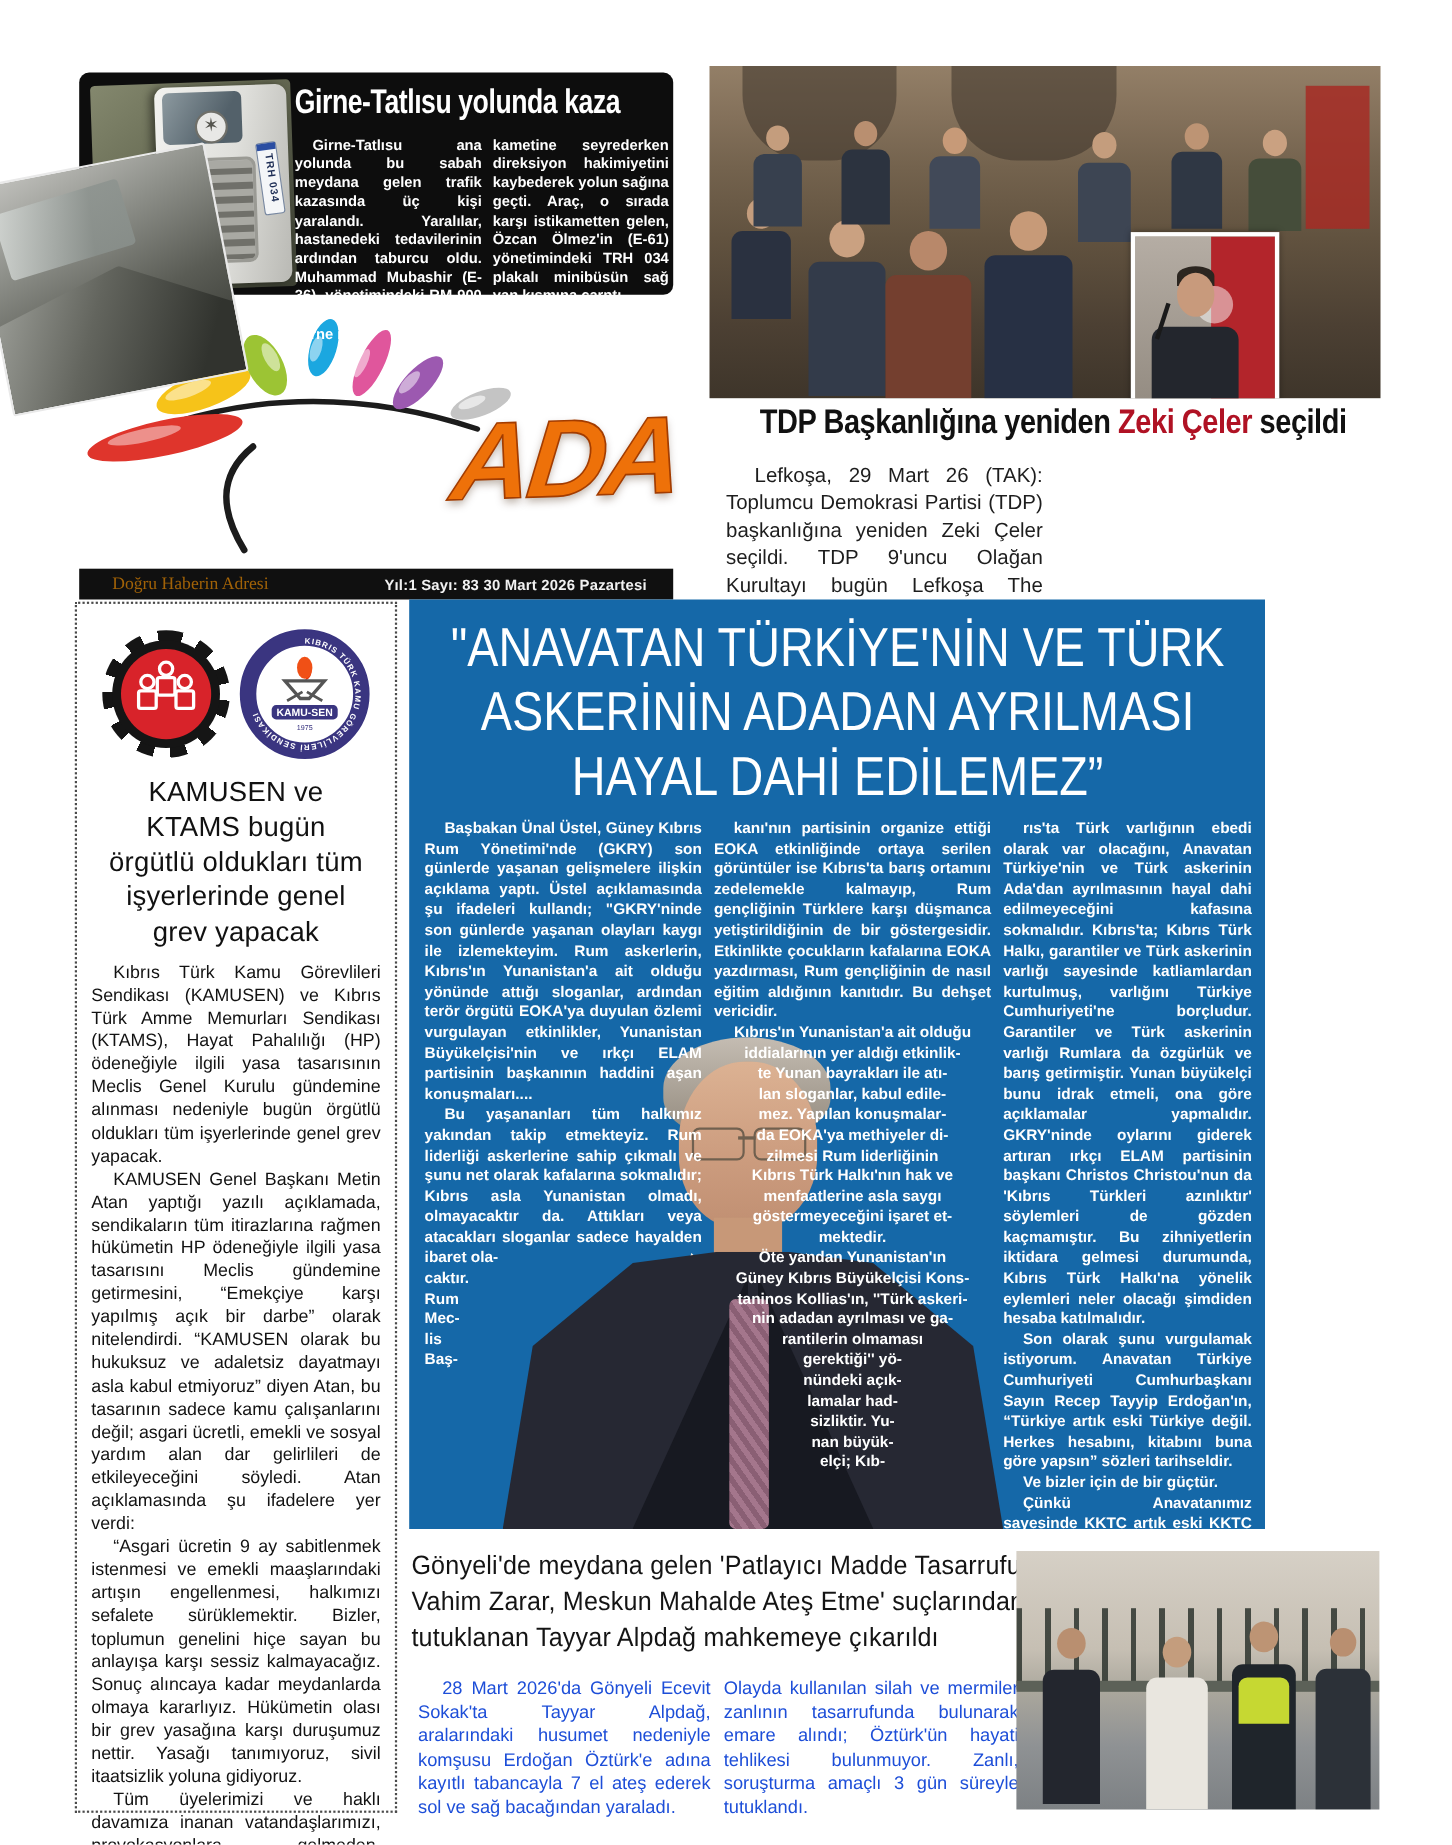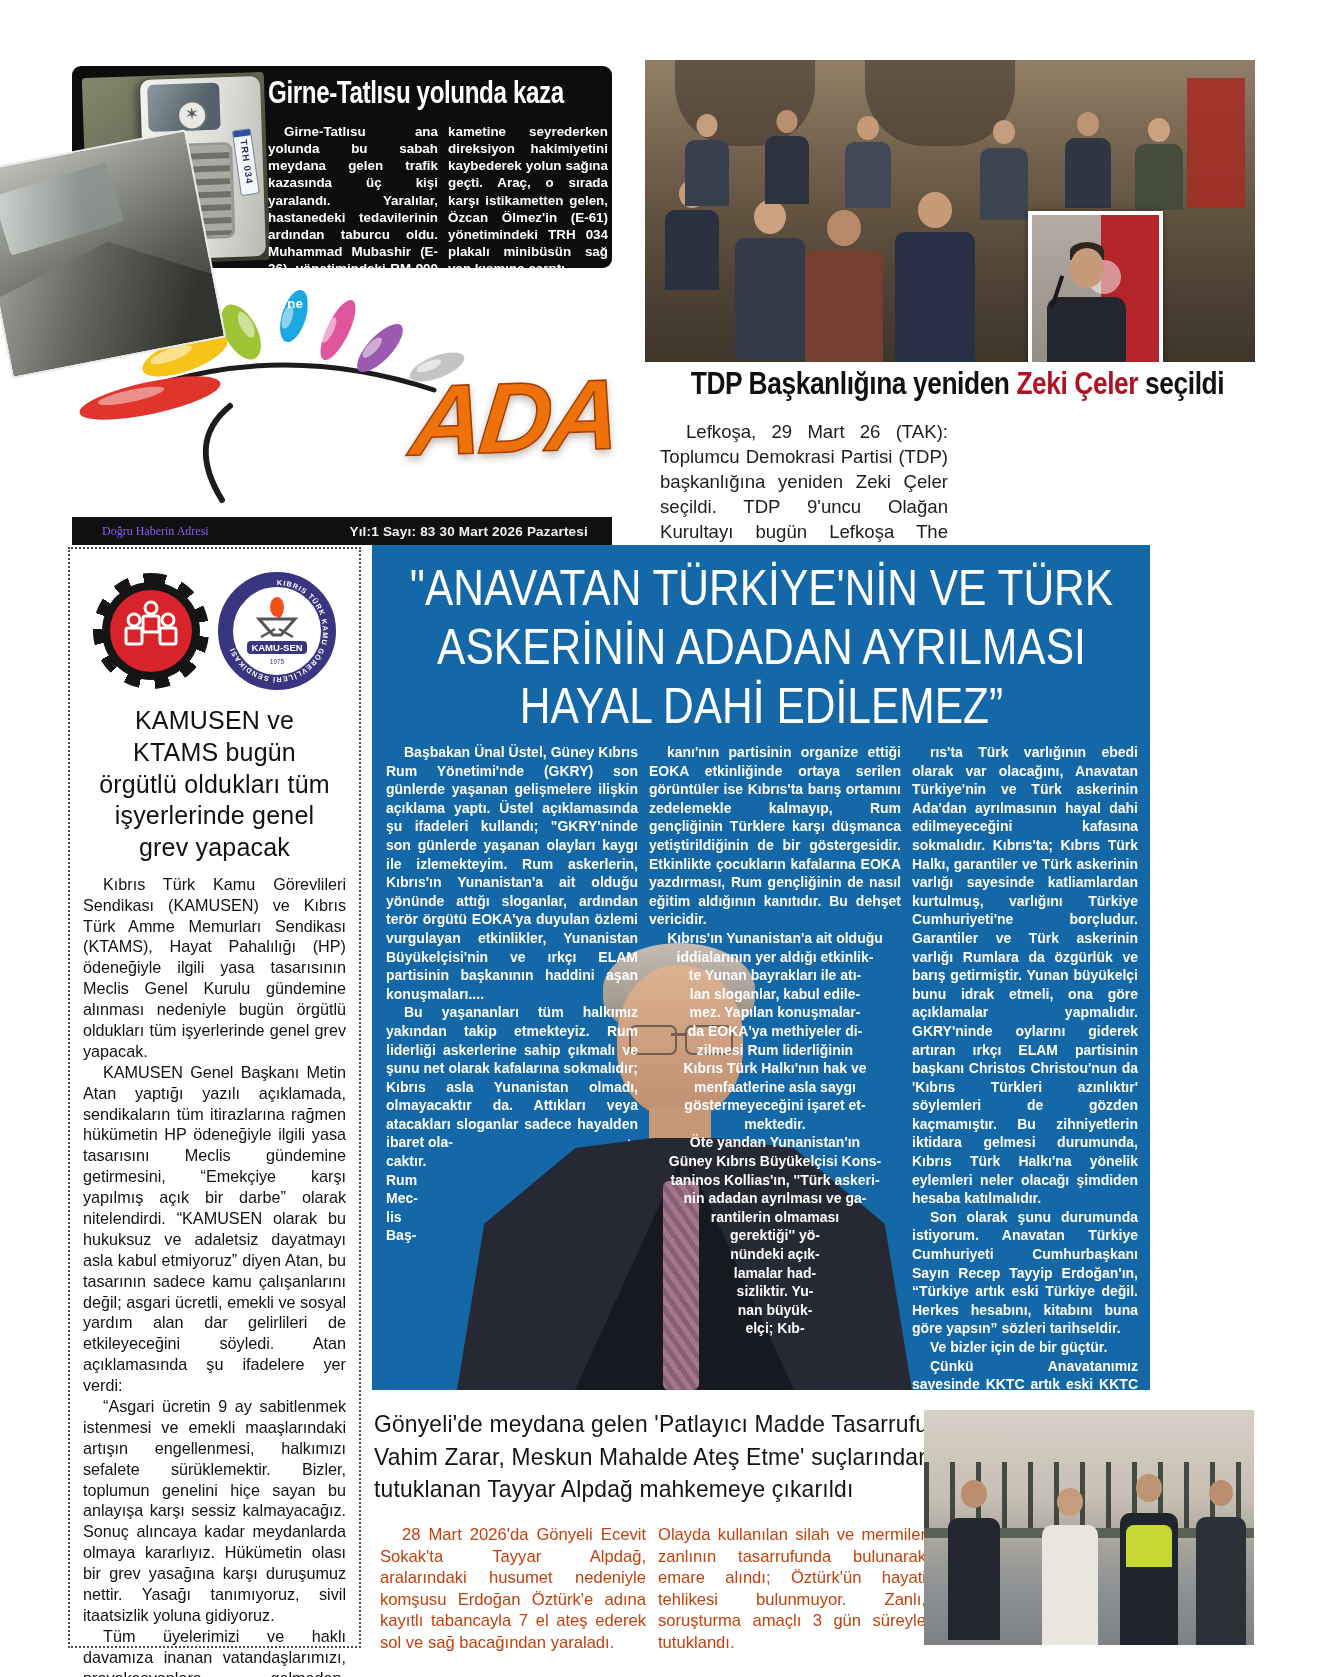--- a/index.html
+++ b/index.html
@@ -62,21 +62,21 @@
 
   
   .logo-svg{left:72px;top:272px;width:540px;height:245px;}
   .ajans-word{left:142px;top:388px;font-size:76px;font-weight:bold;color:#f5860f;letter-spacing:-3px;
               -webkit-text-stroke:2.5px #ffffff;text-shadow:0 4px 7px rgba(60,30,0,.40);z-index:4;}
   .ada-word{left:412px;top:360px;font-size:100px;font-weight:bold;font-style:italic;color:#ee7109;
             transform:skewX(-8deg) rotate(-2deg);letter-spacing:-4px;
             -webkit-text-stroke:1.5px #a33c00;text-shadow:0 4px 8px rgba(60,30,0,.35);z-index:4;}
   .masthead-strip{left:72px;top:517px;width:540px;height:28px;background:#101010;display:flex;
                   align-items:center;justify-content:space-between;padding:0 24px 0 30px;box-sizing:border-box;}
-  .tagline{color:#8b5cf6;font-family:"Liberation Serif","DejaVu Serif",serif;font-size:12px;}
+  .tagline{color:#a16207;font-family:"Liberation Serif","DejaVu Serif",serif;font-size:16px;}
   .issueline{color:#f2f2f2;font-size:13.5px;font-weight:bold;letter-spacing:0.2px;}
 
   
   .strike-box{left:68px;top:547px;width:293px;height:1101px;border:2px dotted #4a4a4a;box-sizing:border-box;background:#fff;}
   .logos-row{display:flex;justify-content:center;align-items:center;gap:8px;margin-top:22px;}
   .ktams-logo{width:116px;height:116px;border-radius:50%;
               background:repeating-conic-gradient(#151515 0deg 16deg,#ffffff 16deg 32deg);position:relative;}
   .ktams-inner{position:absolute;inset:9px;border-radius:50%;background:#151515;}
   .ktams-red{position:absolute;inset:17px;border-radius:50%;background:#d8232a;overflow:hidden;}
   .strike-headline{margin:14px 6px 0 6px;text-align:center;font-size:25px;line-height:1.27;color:#111;
@@ -111,21 +111,21 @@
   .pm-lapel-l{position:absolute;left:118px;bottom:0;width:105px;height:230px;background:#171921;
               clip-path:polygon(100% 0,0 100%,100% 100%);}
   .pm-lapel-r{position:absolute;right:118px;bottom:0;width:105px;height:230px;background:#171921;
               clip-path:polygon(0 0,100% 100%,0 100%);}
   .pm-tie{position:absolute;left:206px;top:238px;width:36px;height:209px;border-radius:6px;
           background:repeating-linear-gradient(55deg,#a4768c 0 5px,#8a5f74 5px 10px);}
 
   
   .gonyeli-headline{left:374px;top:1408px;width:700px;font-size:24px;line-height:1.36;color:#141414;
                     white-space:pre-line;transform:scaleX(0.95);transform-origin:left top;letter-spacing:0.2px;}
-  .gonyeli-col{position:absolute;top:1524px;font-size:16.6px;line-height:1.3;color:#c2410c;text-align:justify;}
+  .gonyeli-col{position:absolute;top:1524px;font-size:16.6px;line-height:1.3;color:#1d4ed8;text-align:justify;}
   .gonyeli-col p{margin:0;text-indent:22px;}
   .gonyeli-col.c2 p{text-indent:0;}
   .escort-photo{left:924px;top:1410px;width:330px;height:235px;overflow:hidden;
                 background:linear-gradient(180deg,#d6d0c6 0%,#c6bfb3 38%,#a9a69c 55%,#8f9294 75%,#7d8184 100%);}
   .fence{position:absolute;left:0;top:52px;width:100%;height:74px;
          background:repeating-linear-gradient(90deg,rgba(45,52,46,.85) 0 5px,transparent 5px 26px);}
   .wallbar{position:absolute;left:0;top:118px;width:100%;height:10px;background:#5c6158;}
 </style>
 </head>
 <body>
@@ -352,21 +352,21 @@
 rantilerin olmaması
 gerektiği'' yö-
 nündeki açık-
 lamalar had-
 sizliktir. Yu-
 nan büyük-
 elçi; Kıb-</div>
       </div>
       <div class="bcol bcol3">
         <p>rıs'ta Türk varlığının ebedi olarak var olacağını, Anavatan Türkiye'nin ve Türk askerinin Ada'dan ayrılmasının hayal dahi edilmeyeceğini kafasına sokmalıdır. Kıbrıs'ta; Kıbrıs Türk Halkı, garantiler ve Türk askerinin varlığı sayesinde katliamlardan kurtulmuş, varlığını Türkiye Cumhuriyeti'ne borçludur. Garantiler ve Türk askerinin varlığı Rumlara da özgürlük ve barış getirmiştir. Yunan büyükelçi bunu idrak etmeli, ona göre açıklamalar yapmalıdır. GKRY'ninde oylarını giderek artıran ırkçı ELAM partisinin başkanı Christos Christou'nun da 'Kıbrıs Türkleri azınlıktır' söylemleri de gözden kaçmamıştır. Bu zihniyetlerin iktidara gelmesi durumunda, Kıbrıs Türk Halkı'na yönelik eylemleri neler olacağı şimdiden hesaba katılmalıdır.</p>
-        <p>Son olarak şunu durumunda istiyorum. Anavatan Türkiye Cumhuriyeti Cumhurbaşkanı Sayın Recep Tayyip Erdoğan'ın, “Türkiye artık eski Türkiye değil. Herkes hesabını, kitabını buna göre yapsın” sözleri tarihseldir.</p>
+        <p>Son olarak şunu vurgulamak istiyorum. Anavatan Türkiye Cumhuriyeti Cumhurbaşkanı Sayın Recep Tayyip Erdoğan'ın, “Türkiye artık eski Türkiye değil. Herkes hesabını, kitabını buna göre yapsın” sözleri tarihseldir.</p>
         <p>Ve bizler için de bir güçtür.</p>
         <p>Çünkü Anavatanımız sayesinde KKTC artık eski KKTC değildir. Rum liderliği de hesabını, kitabını buna göre yapmalıdır."</p>
       </div>
     </div>
   </div>
 
   <div class="abs gonyeli-headline">Gönyeli'de meydana gelen 'Patlayıcı Madde Tasarrufu,
 Vahim Zarar, Meskun Mahalde Ateş Etme' suçlarından
 tutuklanan Tayyar Alpdağ mahkemeye çıkarıldı</div>
   <div class="gonyeli-col c1" style="left:380px;width:266px;">

